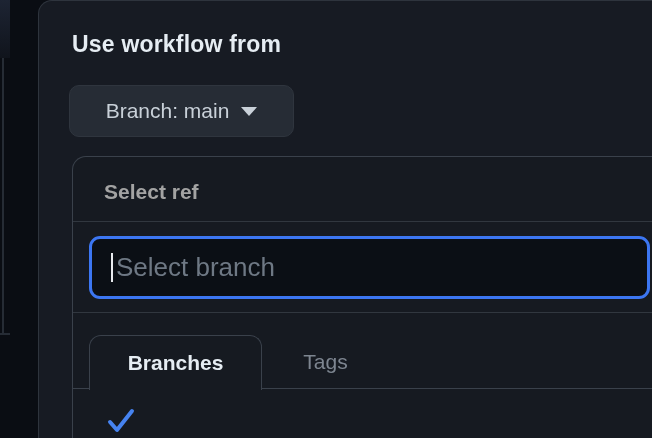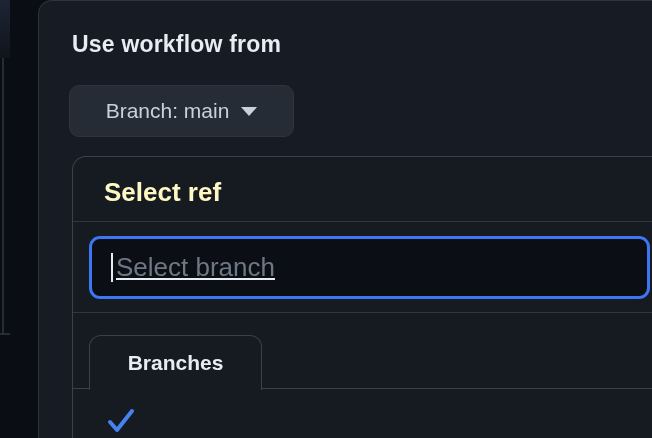--- a/index.html
+++ b/index.html
@@ -49,35 +49,35 @@
     background: #161a21;
     border: 1.5px solid #3a414b; border-bottom: none;
     border-radius: 14px 14px 0 0;
     overflow: hidden;
   }
   .ref-header {
     height: 65px; display: flex; align-items: center;
     padding: 6px 0 0 31px;
     border-bottom: 1.5px solid #31373f;
   }
-  .ref-header-title { font-size: 26px; font-weight: 700; color: #fef9c3; }
+  .ref-header-title { font-size: 21px; font-weight: 700; color: #a3a3a3; }
 
   .search-section {
     height: 91px; border-bottom: 1.5px solid #31373f; position: relative;
   }
   .search-wrap {
     position: absolute; left: 16px; top: 14px; width: 561px; height: 63px;
     border: 3px solid #3c76f2; border-radius: 11px;
     background: #0b0f15; overflow: hidden;
   }
   .search-input {
     width: 100%; height: 100%; background: transparent; border: none; outline: none;
     padding: 0 16px 0 24px;
     font-family: "Liberation Sans", "DejaVu Sans", sans-serif;
-    font-size: 26px; color: #e6edf3; text-decoration: underline;
+    font-size: 26px; color: #e6edf3;
   }
   .search-input::placeholder { color: #6e7884; opacity: 1; }
   .text-caret {
     position: absolute; left: 19px; top: 14px; width: 2px; height: 29px;
     background: #e8eaee; pointer-events: none;
   }
 
   
   .tabs-row {
     height: 76px; position: relative;
@@ -141,20 +141,23 @@
       <div class="search-wrap">
         <input class="search-input" type="text" placeholder="Select branch" style="">
         <div class="text-caret"></div>
       </div>
     </div>
 
     <div class="tabs-row">
       <div class="tab tab-active">
         <span>Branches</span>
       </div>
+      <div class="tab tab-inactive">
+        <span>Tags</span>
+      </div>
     </div>
 
     <div class="ref-list">
       <div class="ref-item">
         <svg class="check-icon" viewBox="0 0 28 26">
           <polyline points="3,14 10,22 25,3" fill="none" stroke="#4683f0" stroke-width="4" stroke-linecap="round" stroke-linejoin="round"></polyline>
         </svg>
       </div>
 
     </div>

